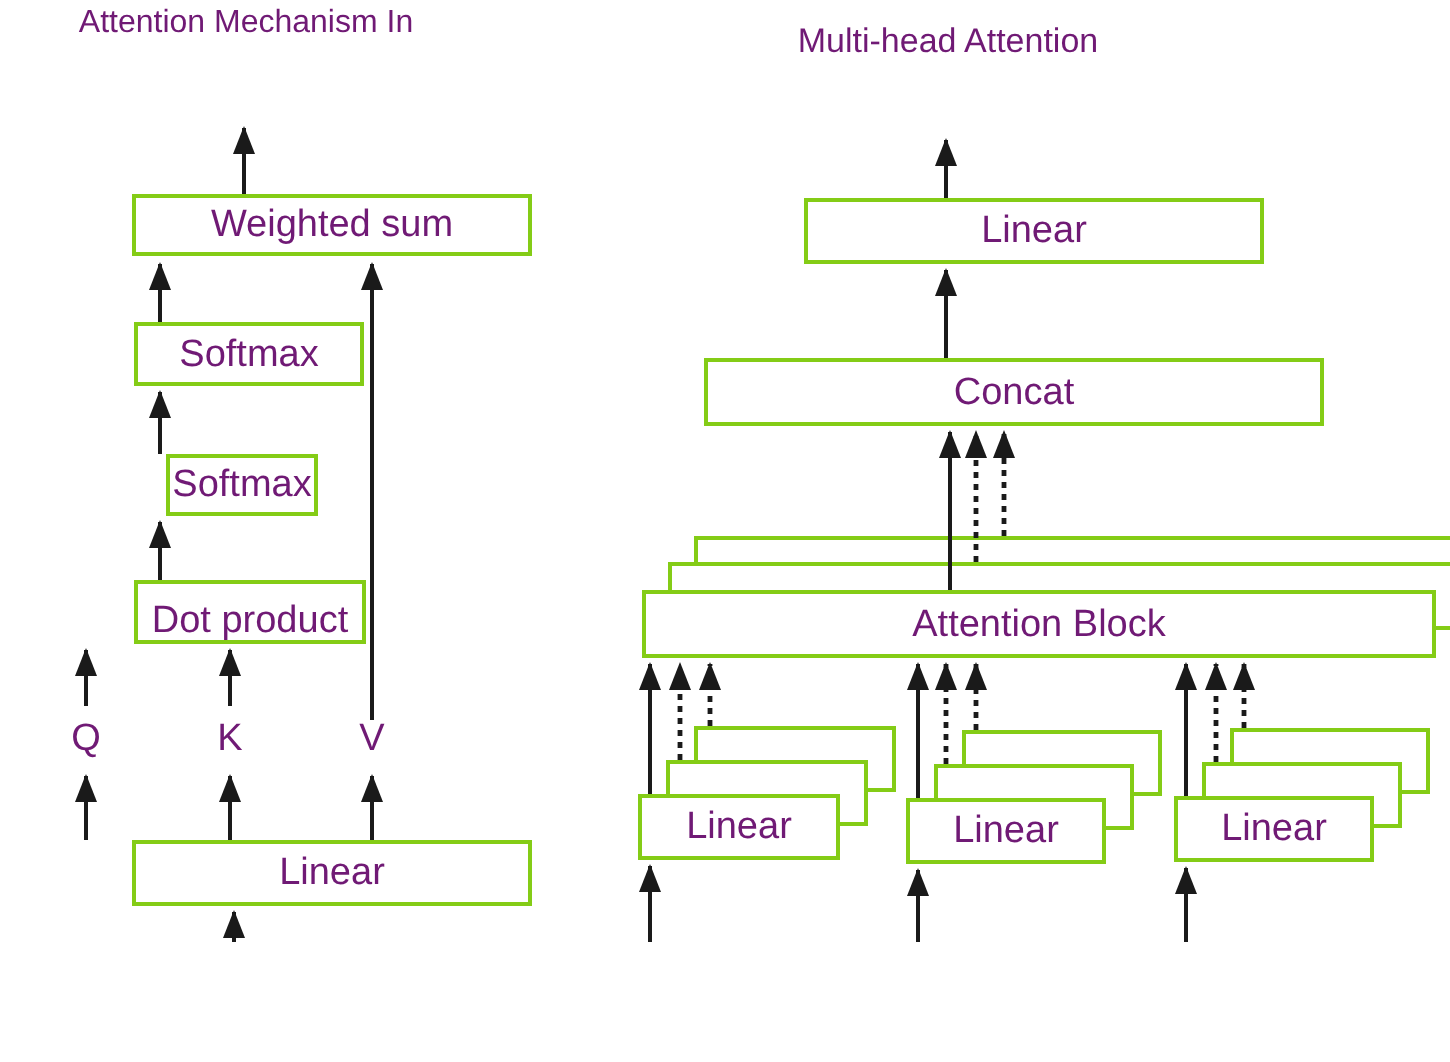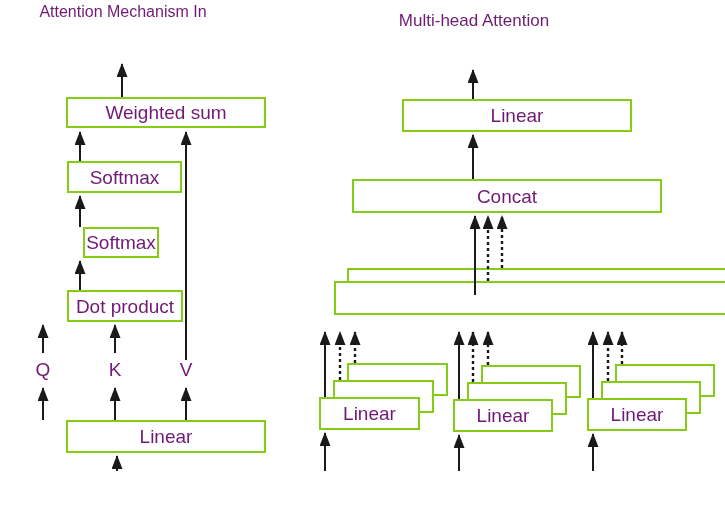--- a/index.html
+++ b/index.html
@@ -28,21 +28,21 @@
 
   <div class="box" style="left:22px;top:97px;width:200px;height:31px;">
     <span>Weighted sum</span>
   </div>
   <div class="box" style="left:23px;top:161px;width:115px;height:32px;">
     <span>Softmax</span>
   </div>
   <div class="box" style="left:39px;top:227px;width:76px;height:31px;">
     <span>Softmax</span>
   </div>
-  <div class="box" style="left:23px;top:290px;width:116px;height:32px;">
+  <div class="box" style="left:23px;top:290px;width:116px;height:32px;align-items:flex-end;">
     <span>Dot product</span>
   </div>
   <div class="box" style="left:22px;top:420px;width:200px;height:33px;">
     <span>Linear</span>
   </div>
 
   <div class="lbl" style="left:23px;top:360px;width:40px;">Q</div>
   <div class="lbl" style="left:95px;top:360px;width:40px;">K</div>
   <div class="lbl" style="left:166px;top:360px;width:40px;">V</div>
   <div class="lbl" style="left:97px;top:489px;width:40px;">X</div>
@@ -51,20 +51,23 @@
 
   <div class="box" style="left:358px;top:99px;width:230px;height:33px;">
     <span>Linear</span>
   </div>
   <div class="box" style="left:308px;top:179px;width:310px;height:34px;">
     <span>Concat</span>
   </div>
 
   <div class="box" style="left:303px;top:268px;width:397px;height:34px;"></div>
   <div class="box" style="left:290px;top:281px;width:397px;height:34px;"></div>
+  <div class="box" style="left:277px;top:295px;width:397px;height:34px;">
+    <span>Attention Block</span>
+  </div>
 
   <div class="box" style="left:303px;top:363px;width:101px;height:33px;"></div>
   <div class="box" style="left:289px;top:380px;width:101px;height:33px;"></div>
   <div class="box" style="left:275px;top:397px;width:101px;height:33px;">
     <span>Linear</span>
   </div>
 
   <div class="box" style="left:437px;top:365px;width:100px;height:33px;"></div>
   <div class="box" style="left:423px;top:382px;width:100px;height:33px;"></div>
   <div class="box" style="left:409px;top:399px;width:100px;height:33px;">

